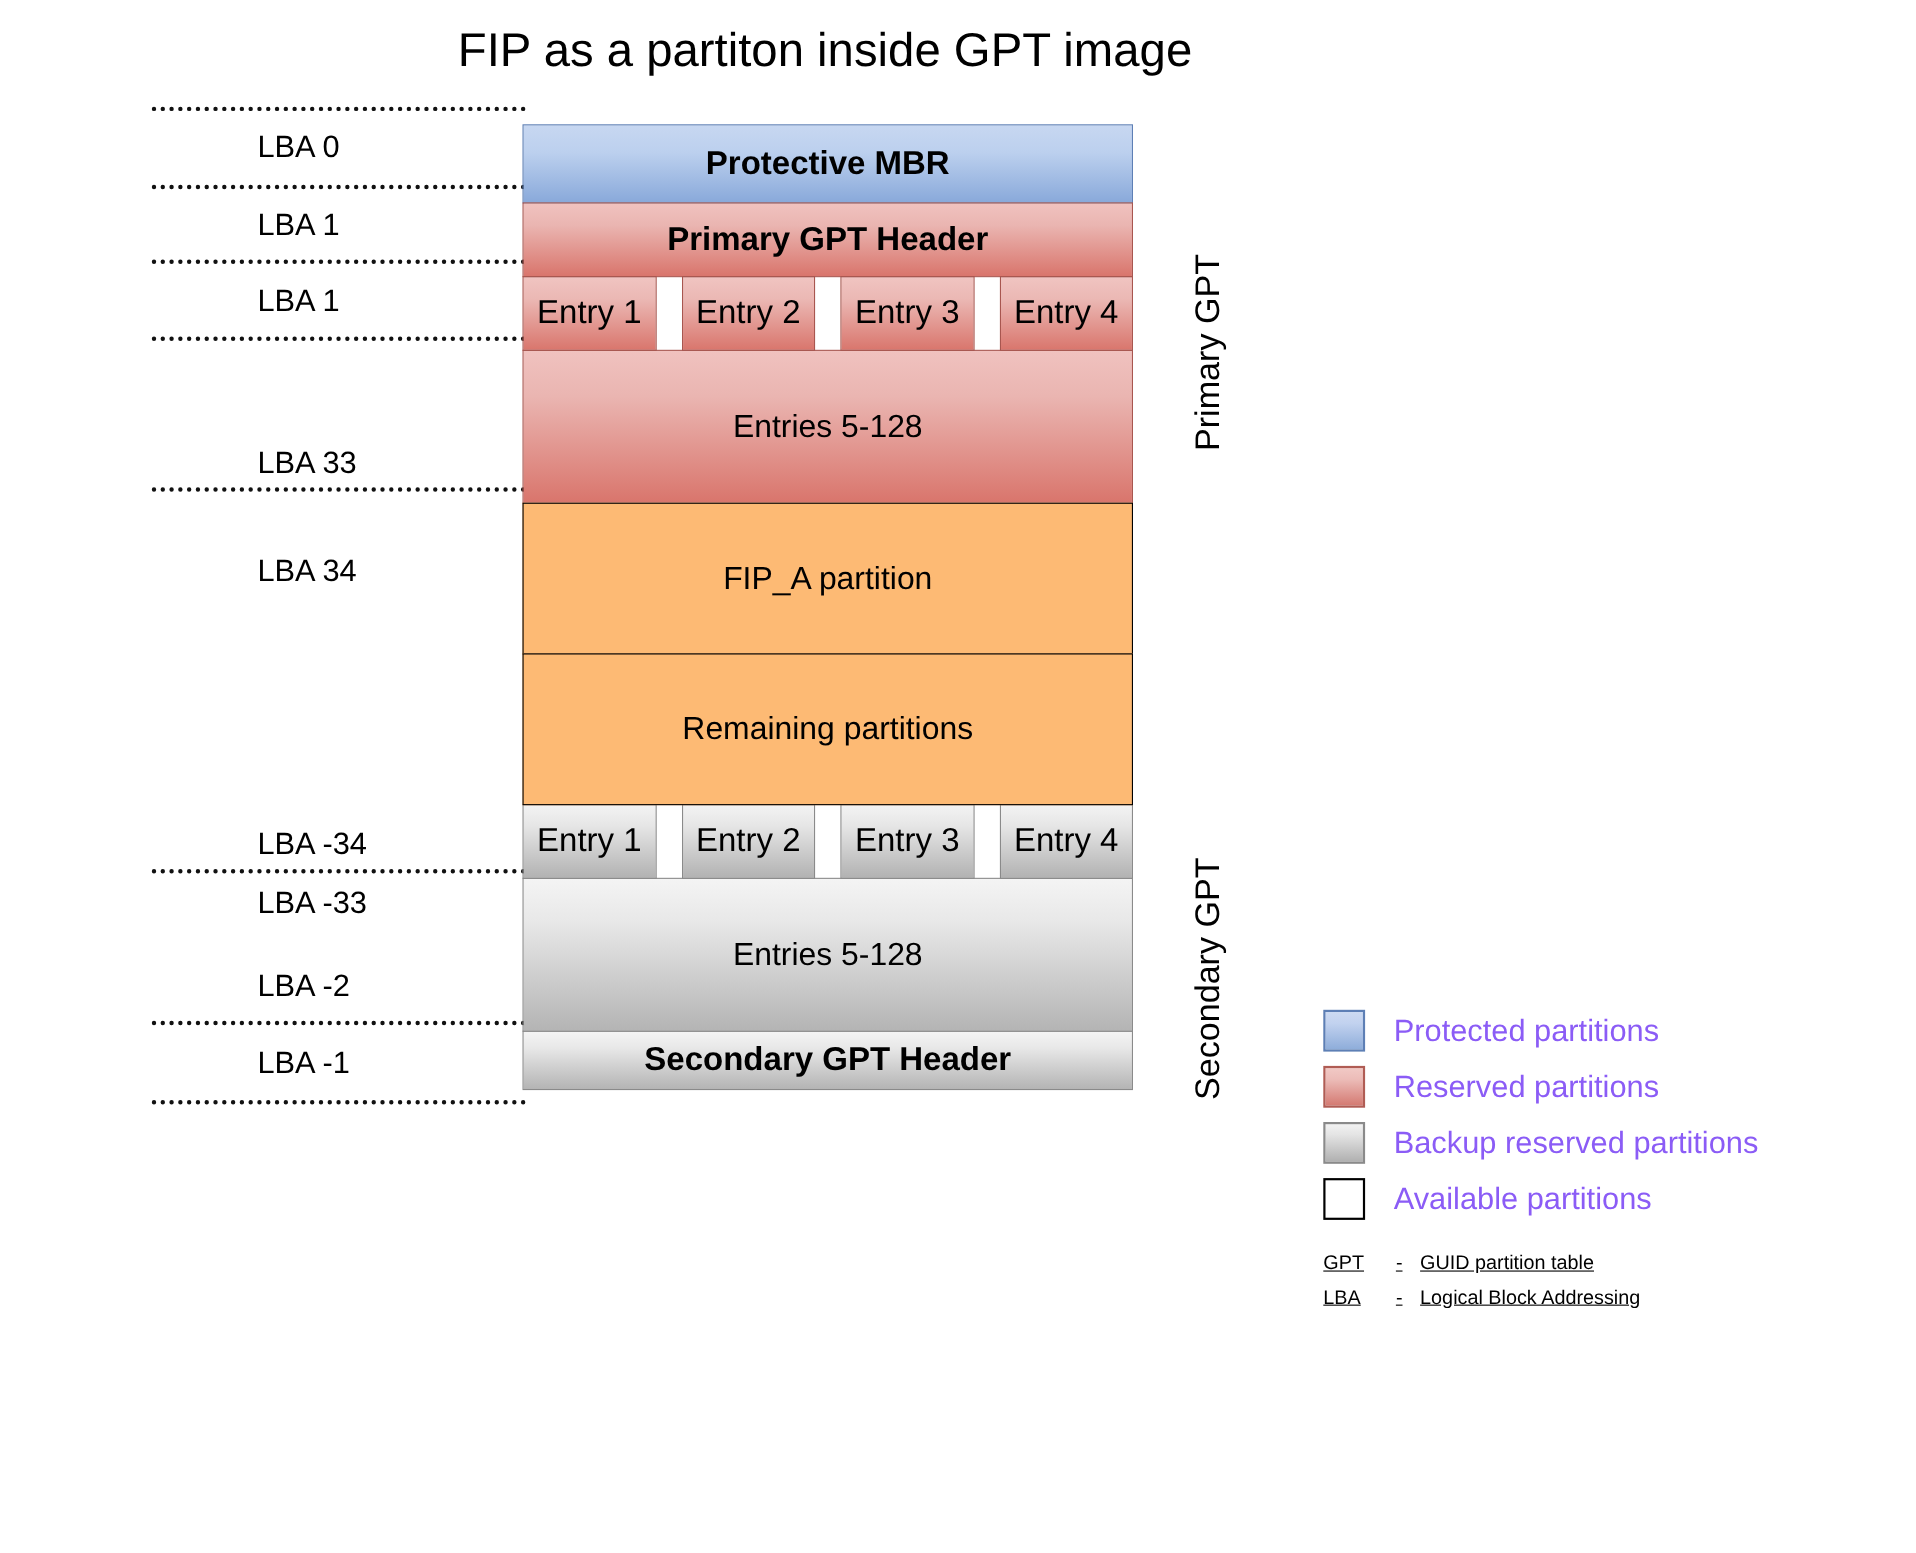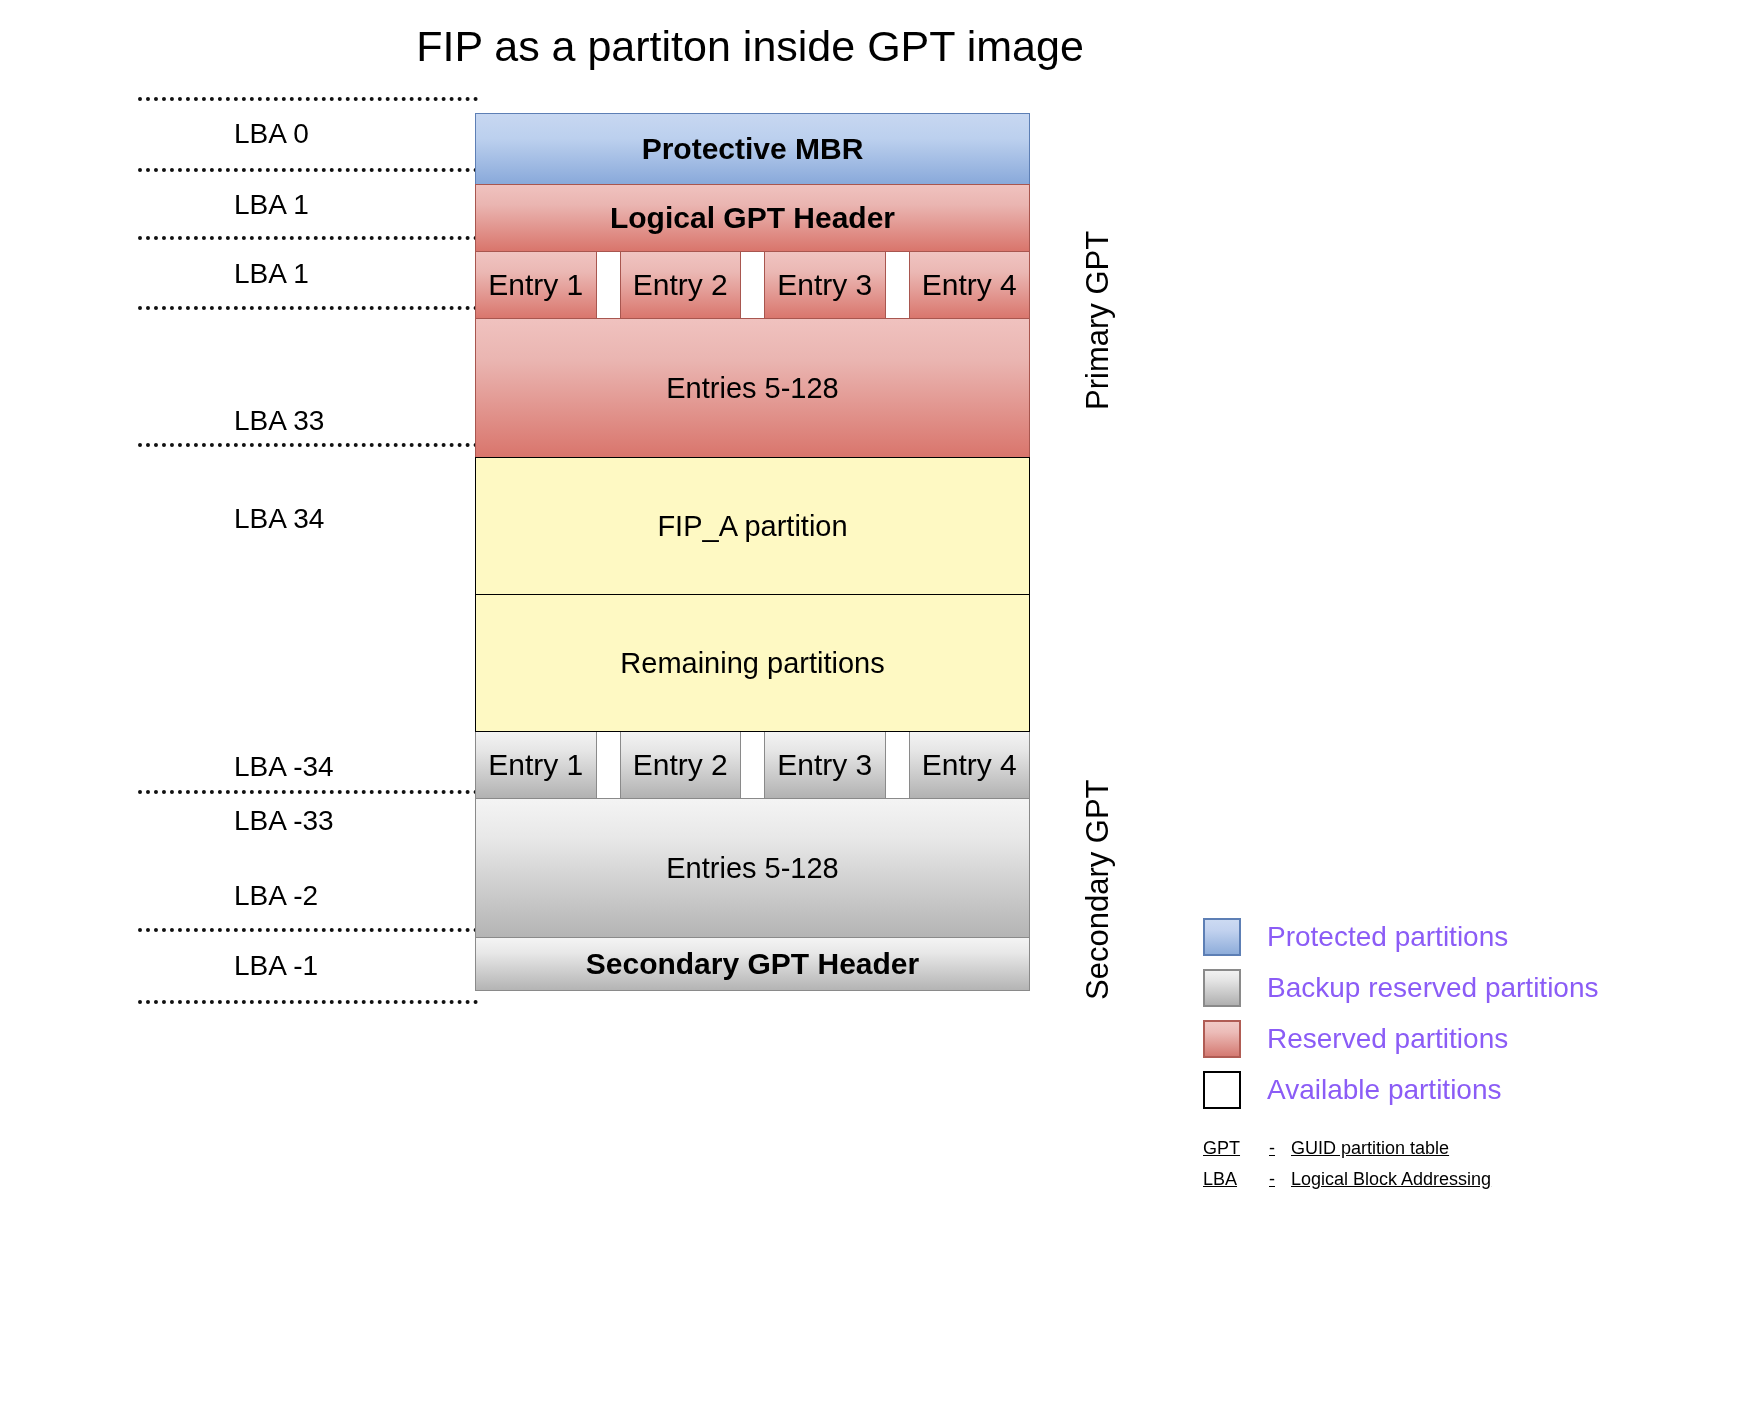--- a/index.html
+++ b/index.html
@@ -51,21 +51,21 @@
     line-height: 1;
   }
   .band:first-child { margin-top: 16px; }
 
   .band.bold { font-weight: bold; font-size: 30px; }
 
   
   .fill-blue   { background: linear-gradient(to bottom, #c7d7f1 0%, #bcd0ee 35%, #89a9da 100%); border-color:#5d7fb5;}
   .fill-red    { background: linear-gradient(to bottom, #f0c2bf 0%, #eab5b1 30%, #d9756c 100%); border-color:#a8564f;}
   .fill-gray   { background: linear-gradient(to bottom, #f4f4f4 0%, #e8e8e8 28%, #b4b4b4 100%); border-color:#8a8a8a;}
-  .fill-white  { background: #fef9c3; border-color:#000000; }
+  .fill-white  { background: #fdba74; border-color:#000000; }
 
   
   .entry-row {
     display: flex;
     box-sizing: border-box;
     margin-top: -1px;
     gap: 24px;
   }
   .entry-cell {
     flex: 1 1 25%;
@@ -183,21 +183,21 @@
     <div class="lba" style="top: 405px;">LBA 33</div>
     <div class="lba" style="top: 463px; margin-top: 40px;">LBA 34</div>
     <div class="lba" style="top: 751px;">LBA -34</div>
     <div class="lba" style="top: 805px;">LBA -33</div>
     <div class="lba" style="top: 880px;">LBA -2</div>
     <div class="lba" style="top: 950px;">LBA -1</div>
   </div>
 
 <div id="stack">
     <div class="band bold fill-blue" style="height: 72px;">Protective MBR</div>
-    <div class="band bold fill-red" style="height: 68px;">Logical GPT Header</div>
+    <div class="band bold fill-red" style="height: 68px;">Primary GPT Header</div>
     <div class="entry-row" style="height: 68px;">
       <div class="entry-cell red">Entry 1</div>
       <div class="entry-cell red">Entry 2</div>
       <div class="entry-cell red">Entry 3</div>
       <div class="entry-cell red">Entry 4</div>
     </div>
     <div class="band fill-red" style="height: 140px;">Entries 5-128</div>
     <div class="band fill-white" style="height: 138px;">FIP_A partition</div>
     <div class="band fill-white" style="height: 138px;">Remaining partitions</div>
     <div class="entry-row" style="height: 68px;">
@@ -214,26 +214,26 @@
     <div class="vlabel" style="left: 1080px; top: 410px;">Primary GPT</div>
     <div class="vlabel" style="left: 1080px; top: 1000px;">Secondary GPT</div>
   </div>
 
 <div id="legend">
     <div class="legend-row">
       <div class="swatch sw-blue"></div>
       <div class="legend-label">Protected partitions</div>
     </div>
     <div class="legend-row">
+      <div class="swatch sw-red"></div>
+      <div class="legend-label">Reserved partitions</div>
+    </div>
+    <div class="legend-row">
       <div class="swatch sw-gray"></div>
       <div class="legend-label">Backup reserved partitions</div>
-    </div>
-    <div class="legend-row">
-      <div class="swatch sw-red"></div>
-      <div class="legend-label">Reserved partitions</div>
     </div>
     <div class="legend-row">
       <div class="swatch sw-white"></div>
       <div class="legend-label">Available partitions</div>
     </div>
   </div>
 
 <div id="abbrev">
     <div class="abbr-row">
       <span class="abbr-key">GPT</span>

